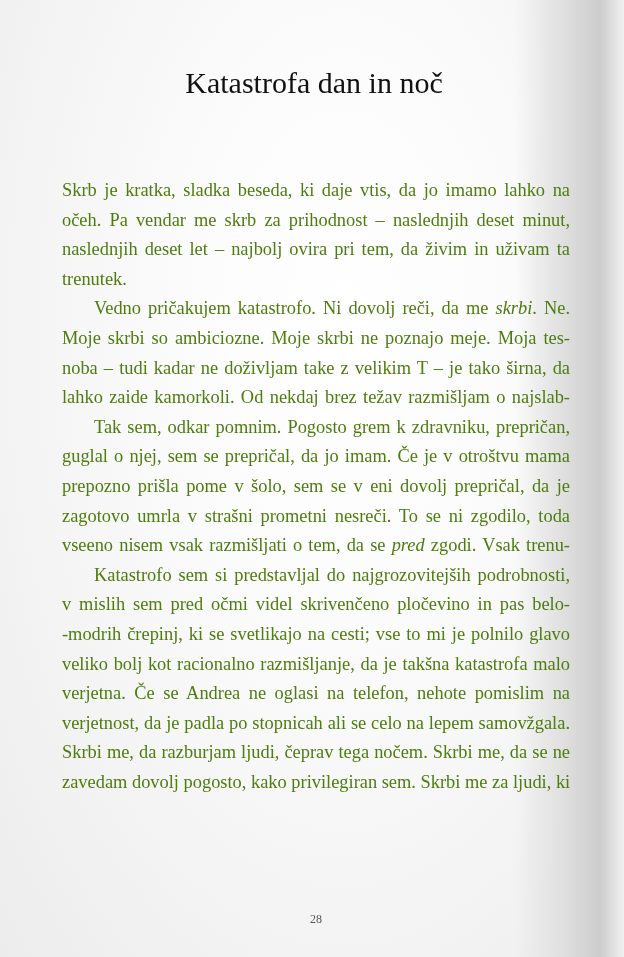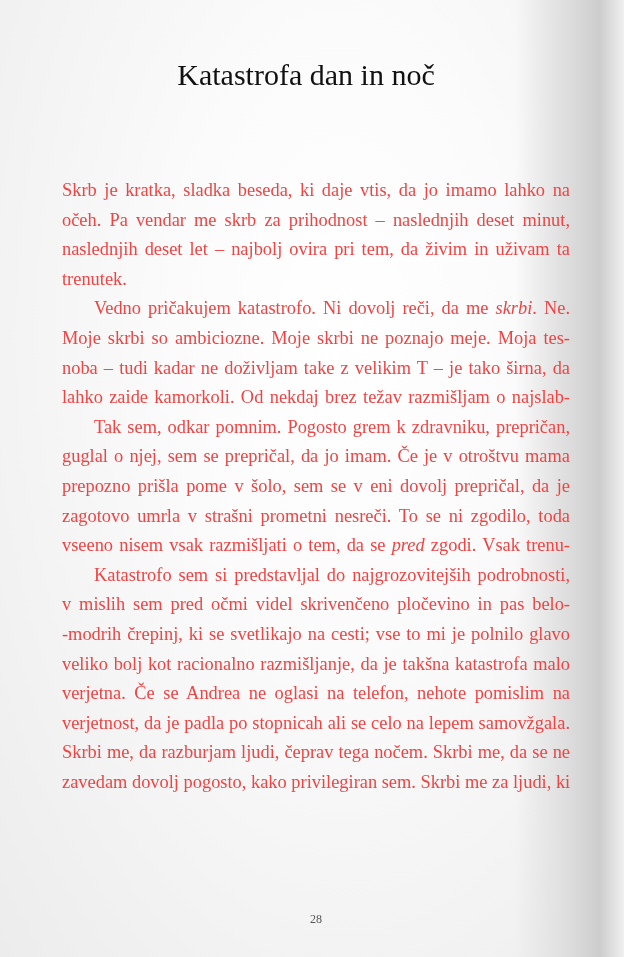--- a/index.html
+++ b/index.html
@@ -15,27 +15,27 @@
       radial-gradient(ellipse at 55% 35%, #ffffff 0%, #fbfbfb 35%, #ececec 100%);
     font-family: "DejaVu Serif", "Liberation Serif", serif;
     color: #1a1a1a;
   }
   .page { position: absolute; left: 0; top: 0; width: 624px; height: 957px; }
   .title {
     position: absolute; left: 0; width: 612px; top: 58px;
     text-align: center;
     font-family: "Liberation Serif", serif;
     font-size: 30px; color: #111;
-    margin: 0; font-weight: normal;
+    margin: 8px; font-weight: normal;
   }
   .body {
     position: absolute; left: 62px; width: 508px; top: 176px;
     font-family: "Liberation Serif", serif;
     font-size: 18.4px; line-height: 29.6px;
-    color: #ef4444;
+    color: #4d7c0f;
   }
   .para {
     margin: 0; text-align: justify; text-align-last: left;
   }
   .line { display: block; text-align: justify; text-align-last: justify; white-space: nowrap; }
   .line.last { text-align-last: left; }
   .line.first-indent { padding-left: 32px; }
   em { font-style: italic; font-family: Liberation Serif, serif; }
   .page-number {
     position: absolute; top: 912px; left: 0; width: 632px;

